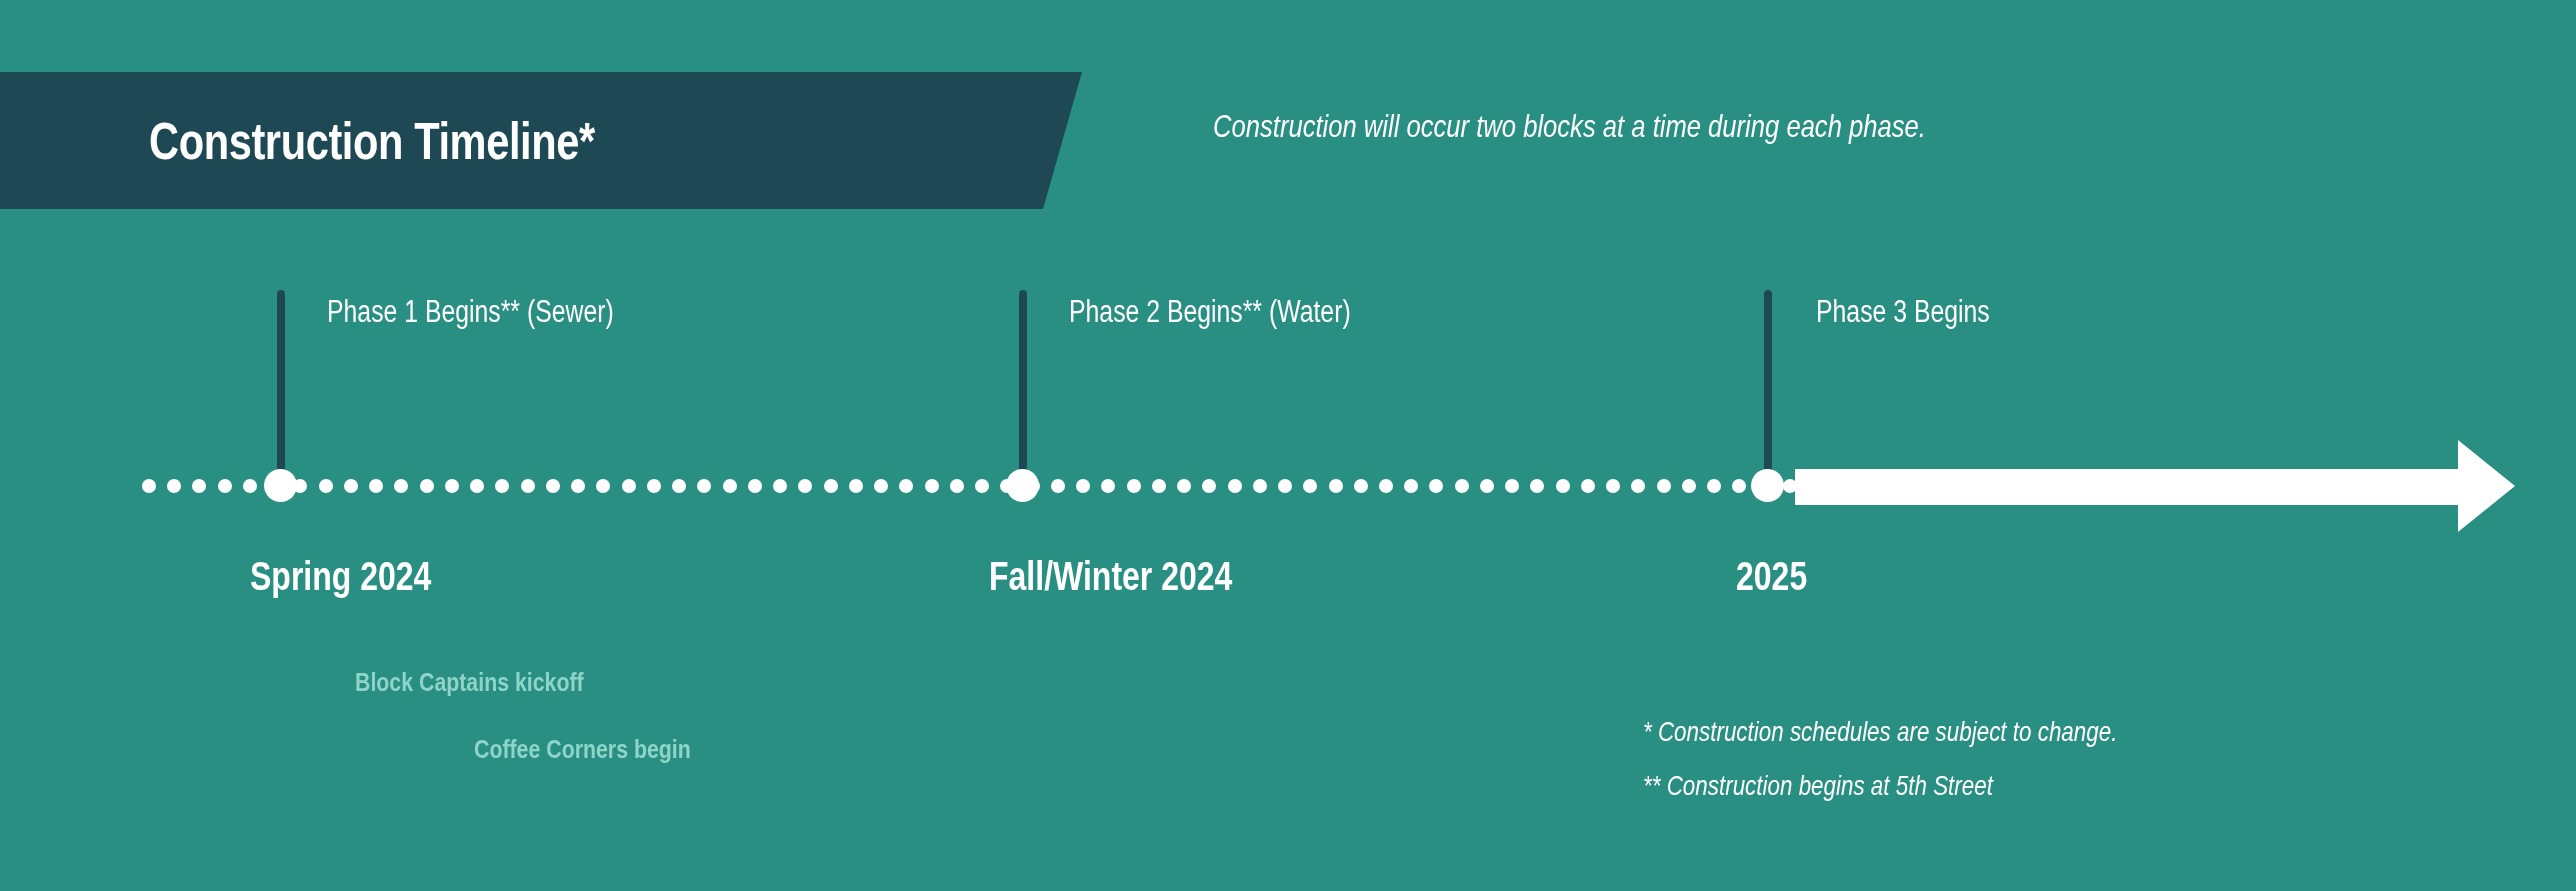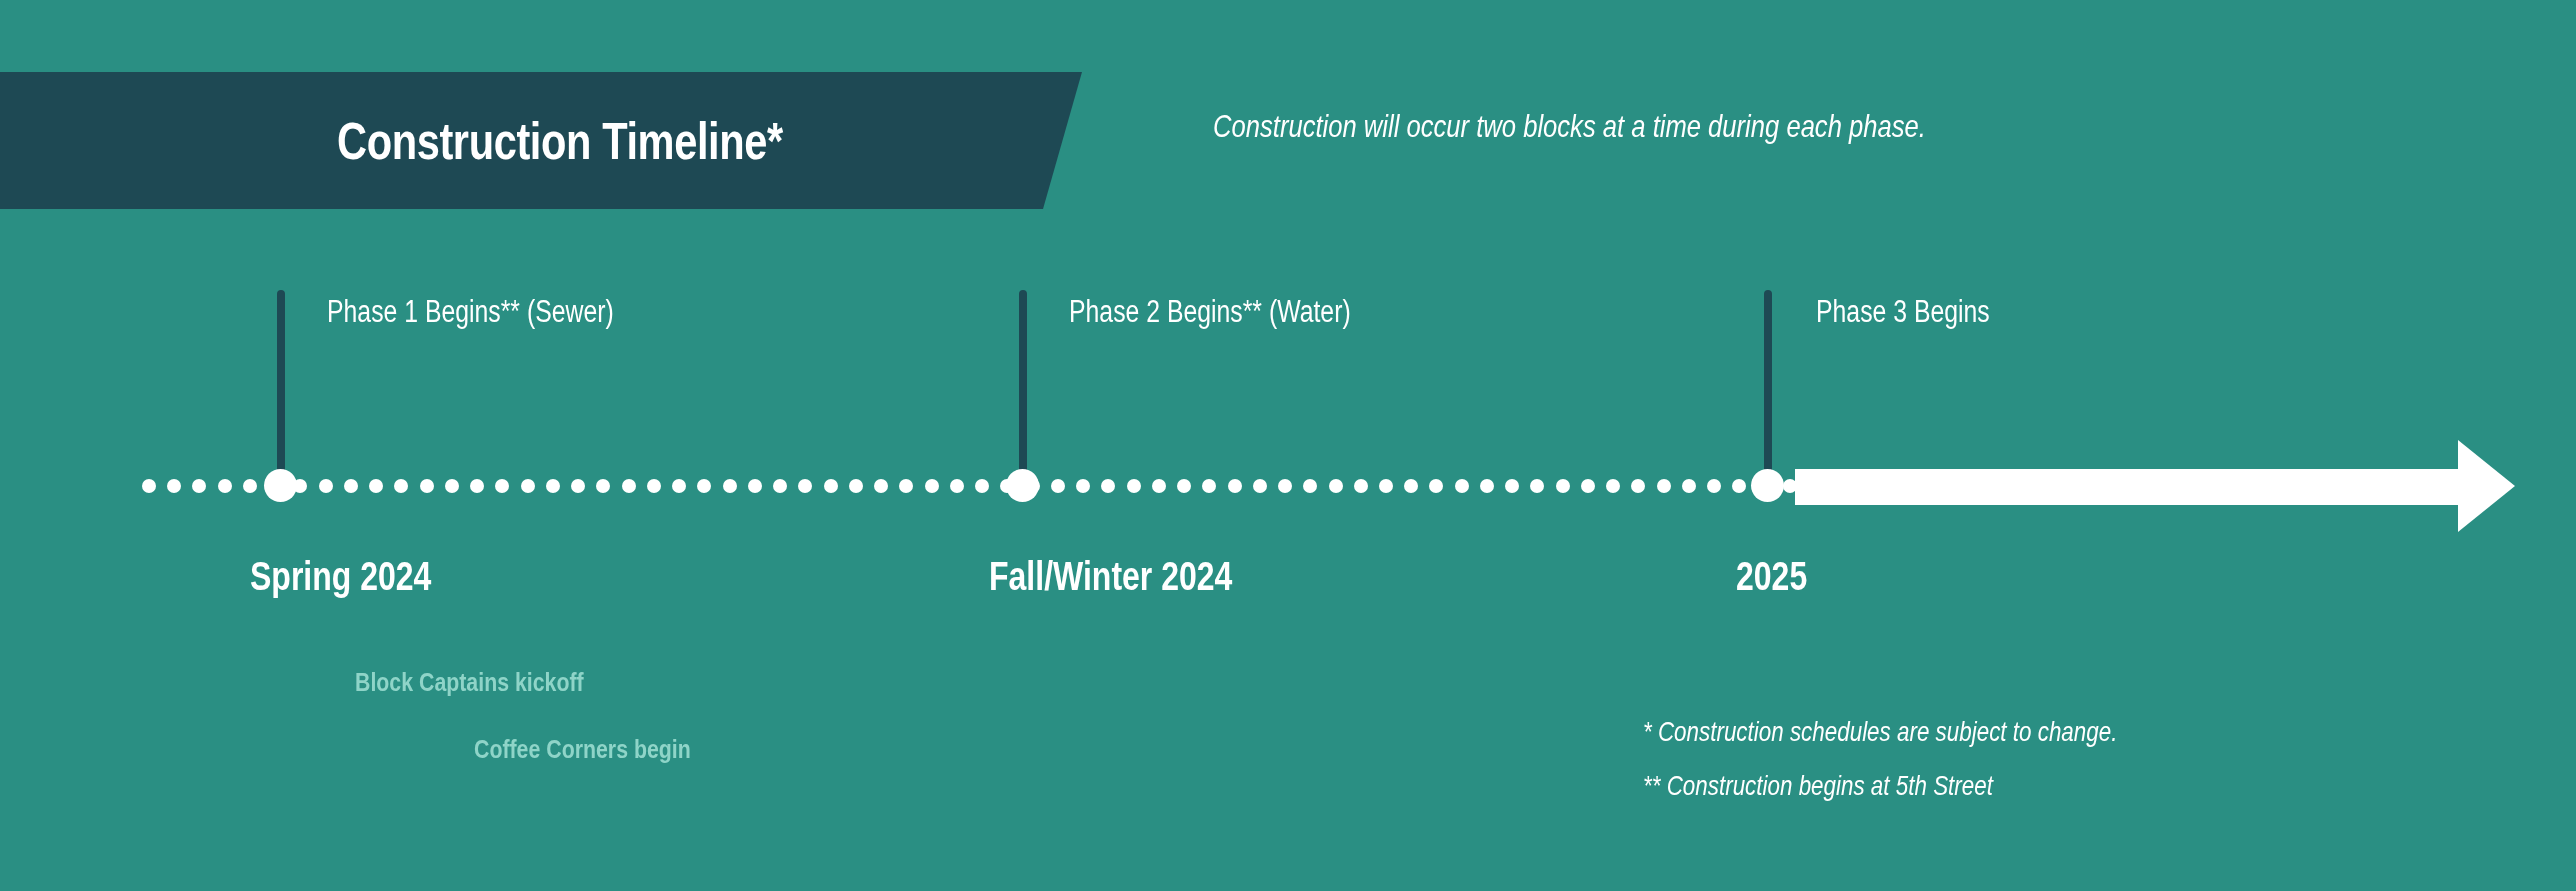--- a/index.html
+++ b/index.html
@@ -13,21 +13,21 @@
   }
   #stage{position:absolute;left:0;top:0;width:2628px;height:891px;}
 
   
   .banner{
     position:absolute;
     left:0; top:72px;
     width:1082px; height:137px;
     background:#1e4954;
     clip-path:polygon(0 0, 1082px 0, 1043px 137px, 0 137px);
-    display:flex;align-items:center;justify-content:center;
+    display:flex;align-items:center;
   }
   .banner-title{
     margin-left:149px;
     color:#ffffff;
     font-size:52px;
     font-weight:bold;
     letter-spacing:-0.5px;
     line-height:1;
     transform:scaleX(0.80);
     transform-origin:left center;

